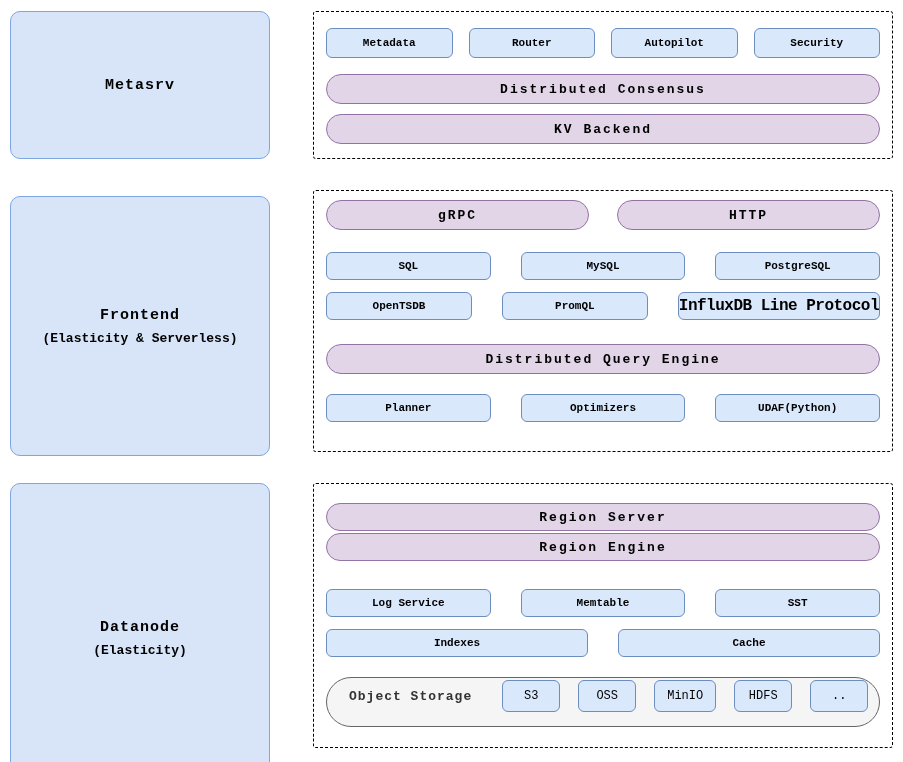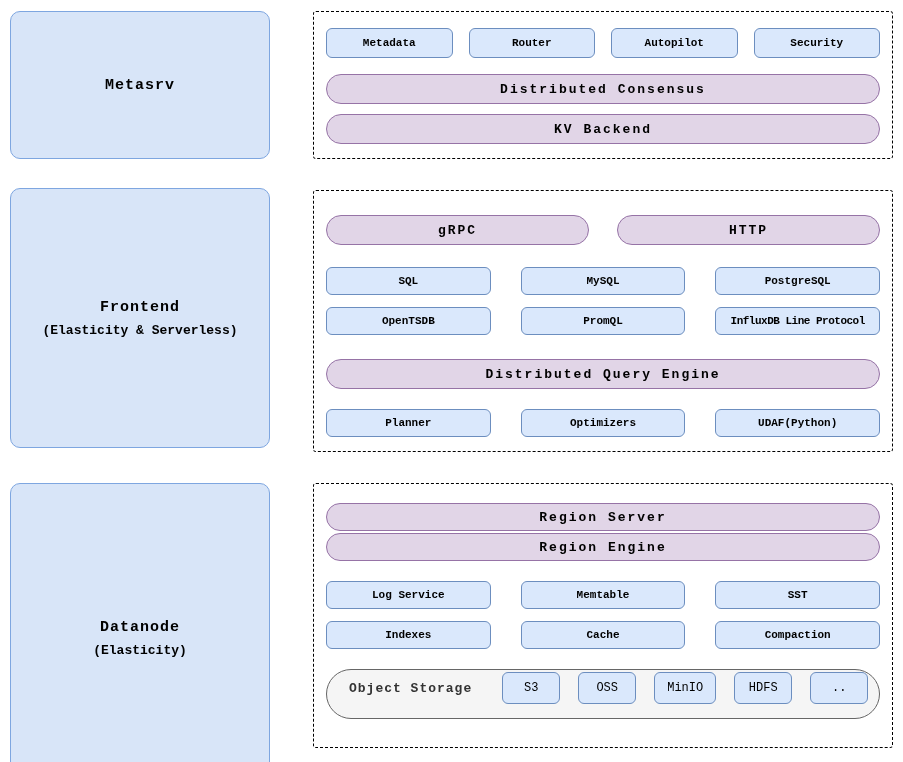--- a/index.html
+++ b/index.html
@@ -45,52 +45,52 @@
     flex: 1;
     height: 30px;
     background: var(--blue-fill, #dae8fc);
     border: 1px solid var(--blue-border, #6c8ebf);
     border-radius: 6px;
     display: flex; align-items: center; justify-content: center;
     font-size: 11px; font-weight: bold;
     white-space: nowrap;
   }
   .h28 .bluebox { height: 28px; }
-  .small-text { font-size: 11px; letter-spacing: -0.5px; }
+  .small-text { font-size: 16px; letter-spacing: -0.5px; }
 
   .pill {
     height: 30px;
     background: var(--purple-fill, #e1d5e7);
     border: 1px solid var(--purple-border, #9673a6);
     border-radius: 15px;
     display: flex; align-items: center; justify-content: center;
     font-size: 13px; font-weight: bold;
     letter-spacing: 2px;
   }
   .pill.flex1 { flex: 1; }
   .pill.h28 { height: 28px; }
 
   
   .metasrv-panel { top: 11px; height: 148px; }
   .metasrv-box { top: 11px; height: 148px; padding-top: 16px; }
   .metasrv-box .pill { margin-top: 16px; }
   .metasrv-box .pill + .pill { margin-top: 10px; }
 
   
-  .frontend-panel { top: 188px; height: 260px; }
-  .frontend-box { top: 190px; height: 262px; padding-top: 24px; }
+  .frontend-panel { top: 196px; height: 260px; }
+  .frontend-box { top: 190px; height: 262px; padding-top: 9px; }
   .frontend-box .proto-pills { margin-bottom: 22px; }
   .frontend-box .proto-row1 { margin-bottom: 12px; }
   .frontend-box .engine-pill { margin-top: 24px; margin-bottom: 20px; }
 
   
   .datanode-panel { top: 483px; height: 310px; }
   .datanode-box { top: 483px; height: 265px; padding-top: 19px; }
   .datanode-box .pill + .pill { margin-top: 2px; }
-  .datanode-box .store-row1 { margin-top: 20px; margin-bottom: 12px; }
+  .datanode-box .store-row1 { margin-top: 28px; margin-bottom: 12px; }
 
   .object-storage {
     margin-top: 20px;
     height: 50px;
     background: var(--gray-fill, #f5f5f5);
     border: 1px solid var(--gray-border, #666666);
     border-radius: 25px;
     display: flex; align-items: center;
     padding: 0 26px 12px 22px;
     gap: 18px;
@@ -168,21 +168,20 @@
     <div class="pill h28">Region Server</div>
     <div class="pill h28">Region Engine</div>
     <div class="hrow gap30 h28 store-row1">
       <div class="bluebox">Log Service</div>
       <div class="bluebox">Memtable</div>
       <div class="bluebox">SST</div>
     </div>
     <div class="hrow gap30 h28">
       <div class="bluebox">Indexes</div>
       <div class="bluebox">Cache</div>
-      <div class="bluebox">Compaction</div>
     </div>
     <div class="object-storage">
       <div class="object-storage-label">Object Storage</div>
       <div class="storage-chip">S3</div>
       <div class="storage-chip">OSS</div>
       <div class="storage-chip wide">MinIO</div>
       <div class="storage-chip">HDFS</div>
       <div class="storage-chip">..</div>
     </div>
   </div>

